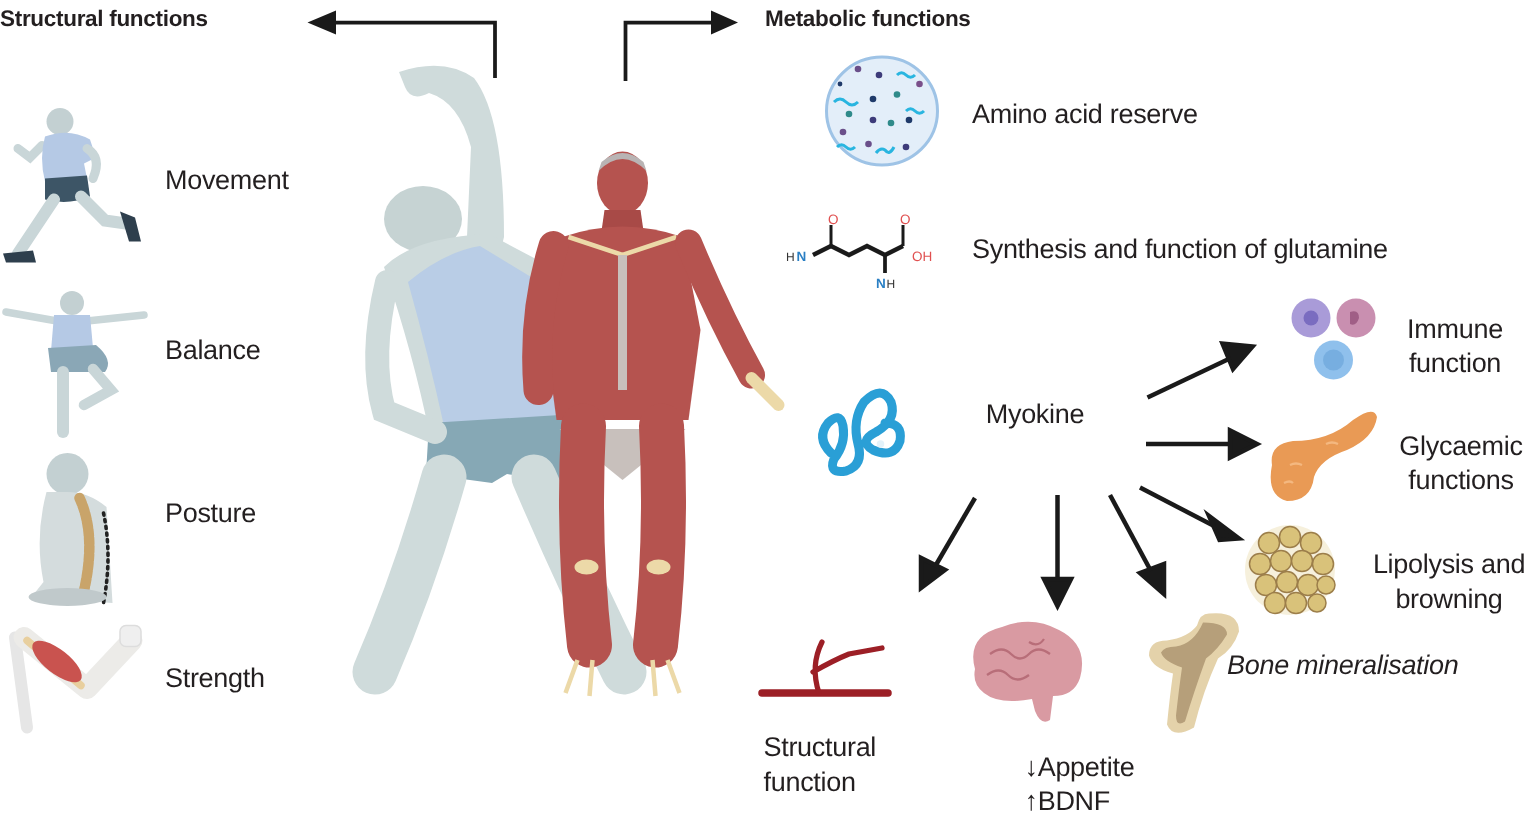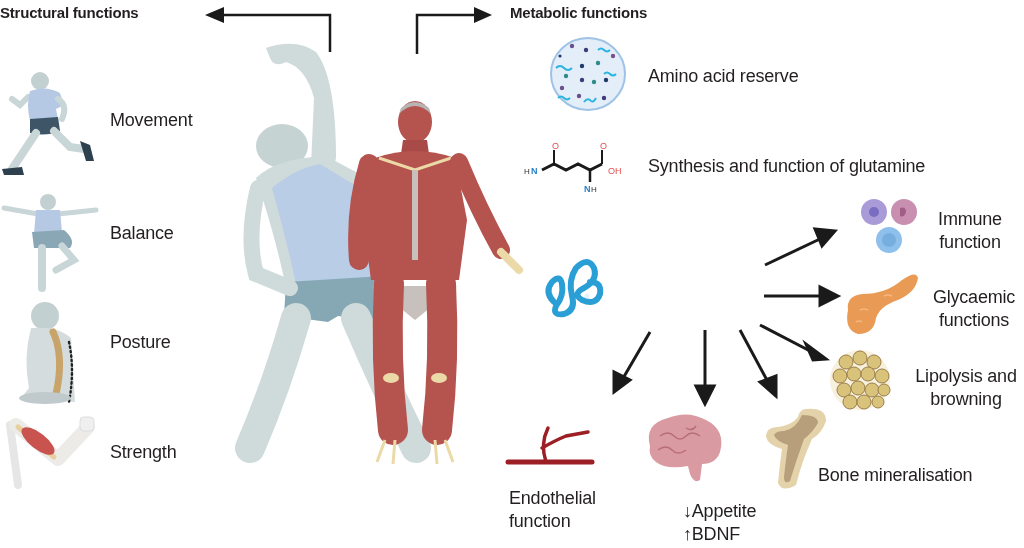--- a/index.html
+++ b/index.html
@@ -142,20 +142,21 @@
   <text x="60" y="50" font-size="9" fill="#2a7fc4" font-weight="bold" font-family="Liberation Sans, sans-serif">N</text>
   <text x="67" y="50" font-size="8" fill="#333" font-family="Liberation Sans, sans-serif">H</text>
 </svg>
 <div class="abs lbl" style="left:648px;top:155px;">Synthesis and function of glutamine</div>
 
 <svg width="70" height="70" style="left:542px;top:252px;">
   <path d="M12 50 Q2 40 10 30 Q18 22 20 32 Q22 44 14 54 Q10 64 22 62 Q34 58 30 44 Q26 28 34 16 Q46 4 52 16 Q56 28 42 36 Q30 42 40 48 Q54 54 58 42 Q60 30 48 30" fill="none" stroke="#2a9fd6" stroke-width="6" stroke-linecap="round"></path>
   <circle cx="45" cy="44" r="2.5" fill="#e3f2fa"></circle>
 </svg>
 <div class="abs lbl c" style="left:640px;top:265px;width:100px;">
+  <div>Myokine</div>
 </div>
 
 <svg width="1024" height="548" style="left:0;top:0;">
   <g stroke="#1a1a1a" stroke-width="3" fill="#1a1a1a">
     <line x1="765" y1="265" x2="822" y2="238"></line>
       <polygon points="835,231 815,229 822,246"></polygon>
     <line x1="764" y1="296" x2="822" y2="296"></line>
       <polygon points="838,296 820,287 820,305"></polygon>
     <line x1="760" y1="325" x2="812" y2="352"></line>
       <polygon points="826,359 806,344 813,360"></polygon>
@@ -211,31 +212,31 @@
 </svg>
 <div class="abs lbl c" style="left:906px;top:365px;width:120px;">
   <div>Lipolysis and</div>
   <div>browning</div>
 </div>
 
 <svg width="70" height="90" style="left:762px;top:405px;">
   <path d="M44 4 Q64 2 64 16 Q60 28 50 34 Q40 56 34 80 Q20 88 16 78 Q18 58 20 44 Q6 40 4 32 Q4 22 16 22 Q30 20 36 12 Q38 4 44 4 Z" fill="#e4d2aa"></path>
   <path d="M40 10 Q56 10 56 18 Q50 28 42 34 Q34 56 28 76 Q22 80 22 72 Q24 54 26 40 Q14 36 12 30 Q14 26 22 26 Q34 24 40 10 Z" fill="#b69f7a"></path>
 </svg>
-<div class="abs lbl" style="left:818px;top:464px;">Bone mineralisation</div>
+<div class="abs lbl" style="left:818px;top:432px;font-style:italic;">Bone mineralisation</div>
 
 <svg width="90" height="80" style="left:640px;top:410px;">
   <path d="M10 36 Q4 14 28 8 Q48 0 66 10 Q86 20 80 42 Q76 54 62 54 L60 70 Q54 74 50 64 L48 56 Q26 60 16 52 Q8 46 10 36 Z" fill="#d99aa2"></path>
   <path d="M20 26 q8 -6 14 0 q6 6 12 0 q6 -6 14 0 M18 40 q8 -6 14 0 q6 6 14 0 M46 18 q6 4 10 -2" stroke="#b86e79" stroke-width="1.5" fill="none"></path>
 </svg>
 <div class="abs lbl" style="left:641px;top:500px;margin-left:42px;">
   <div>↓Appetite</div>
   <div>↑BDNF</div>
 </div>
 
 <svg width="90" height="50" style="left:506px;top:420px;">
   <path d="M2 42 L86 42" stroke="#9c1f26" stroke-width="5" stroke-linecap="round"></path>
   <path d="M40 42 Q34 24 42 8 M36 28 Q50 20 60 16 L82 12" stroke="#9c1f26" stroke-width="3.5" fill="none" stroke-linecap="round"></path>
 </svg>
 <div class="abs lbl" style="left:509px;top:487px;">
-  <div>Endothelial</div>
+  <div>Structural</div>
   <div>function</div>
 </div>
 
 </body></html>

